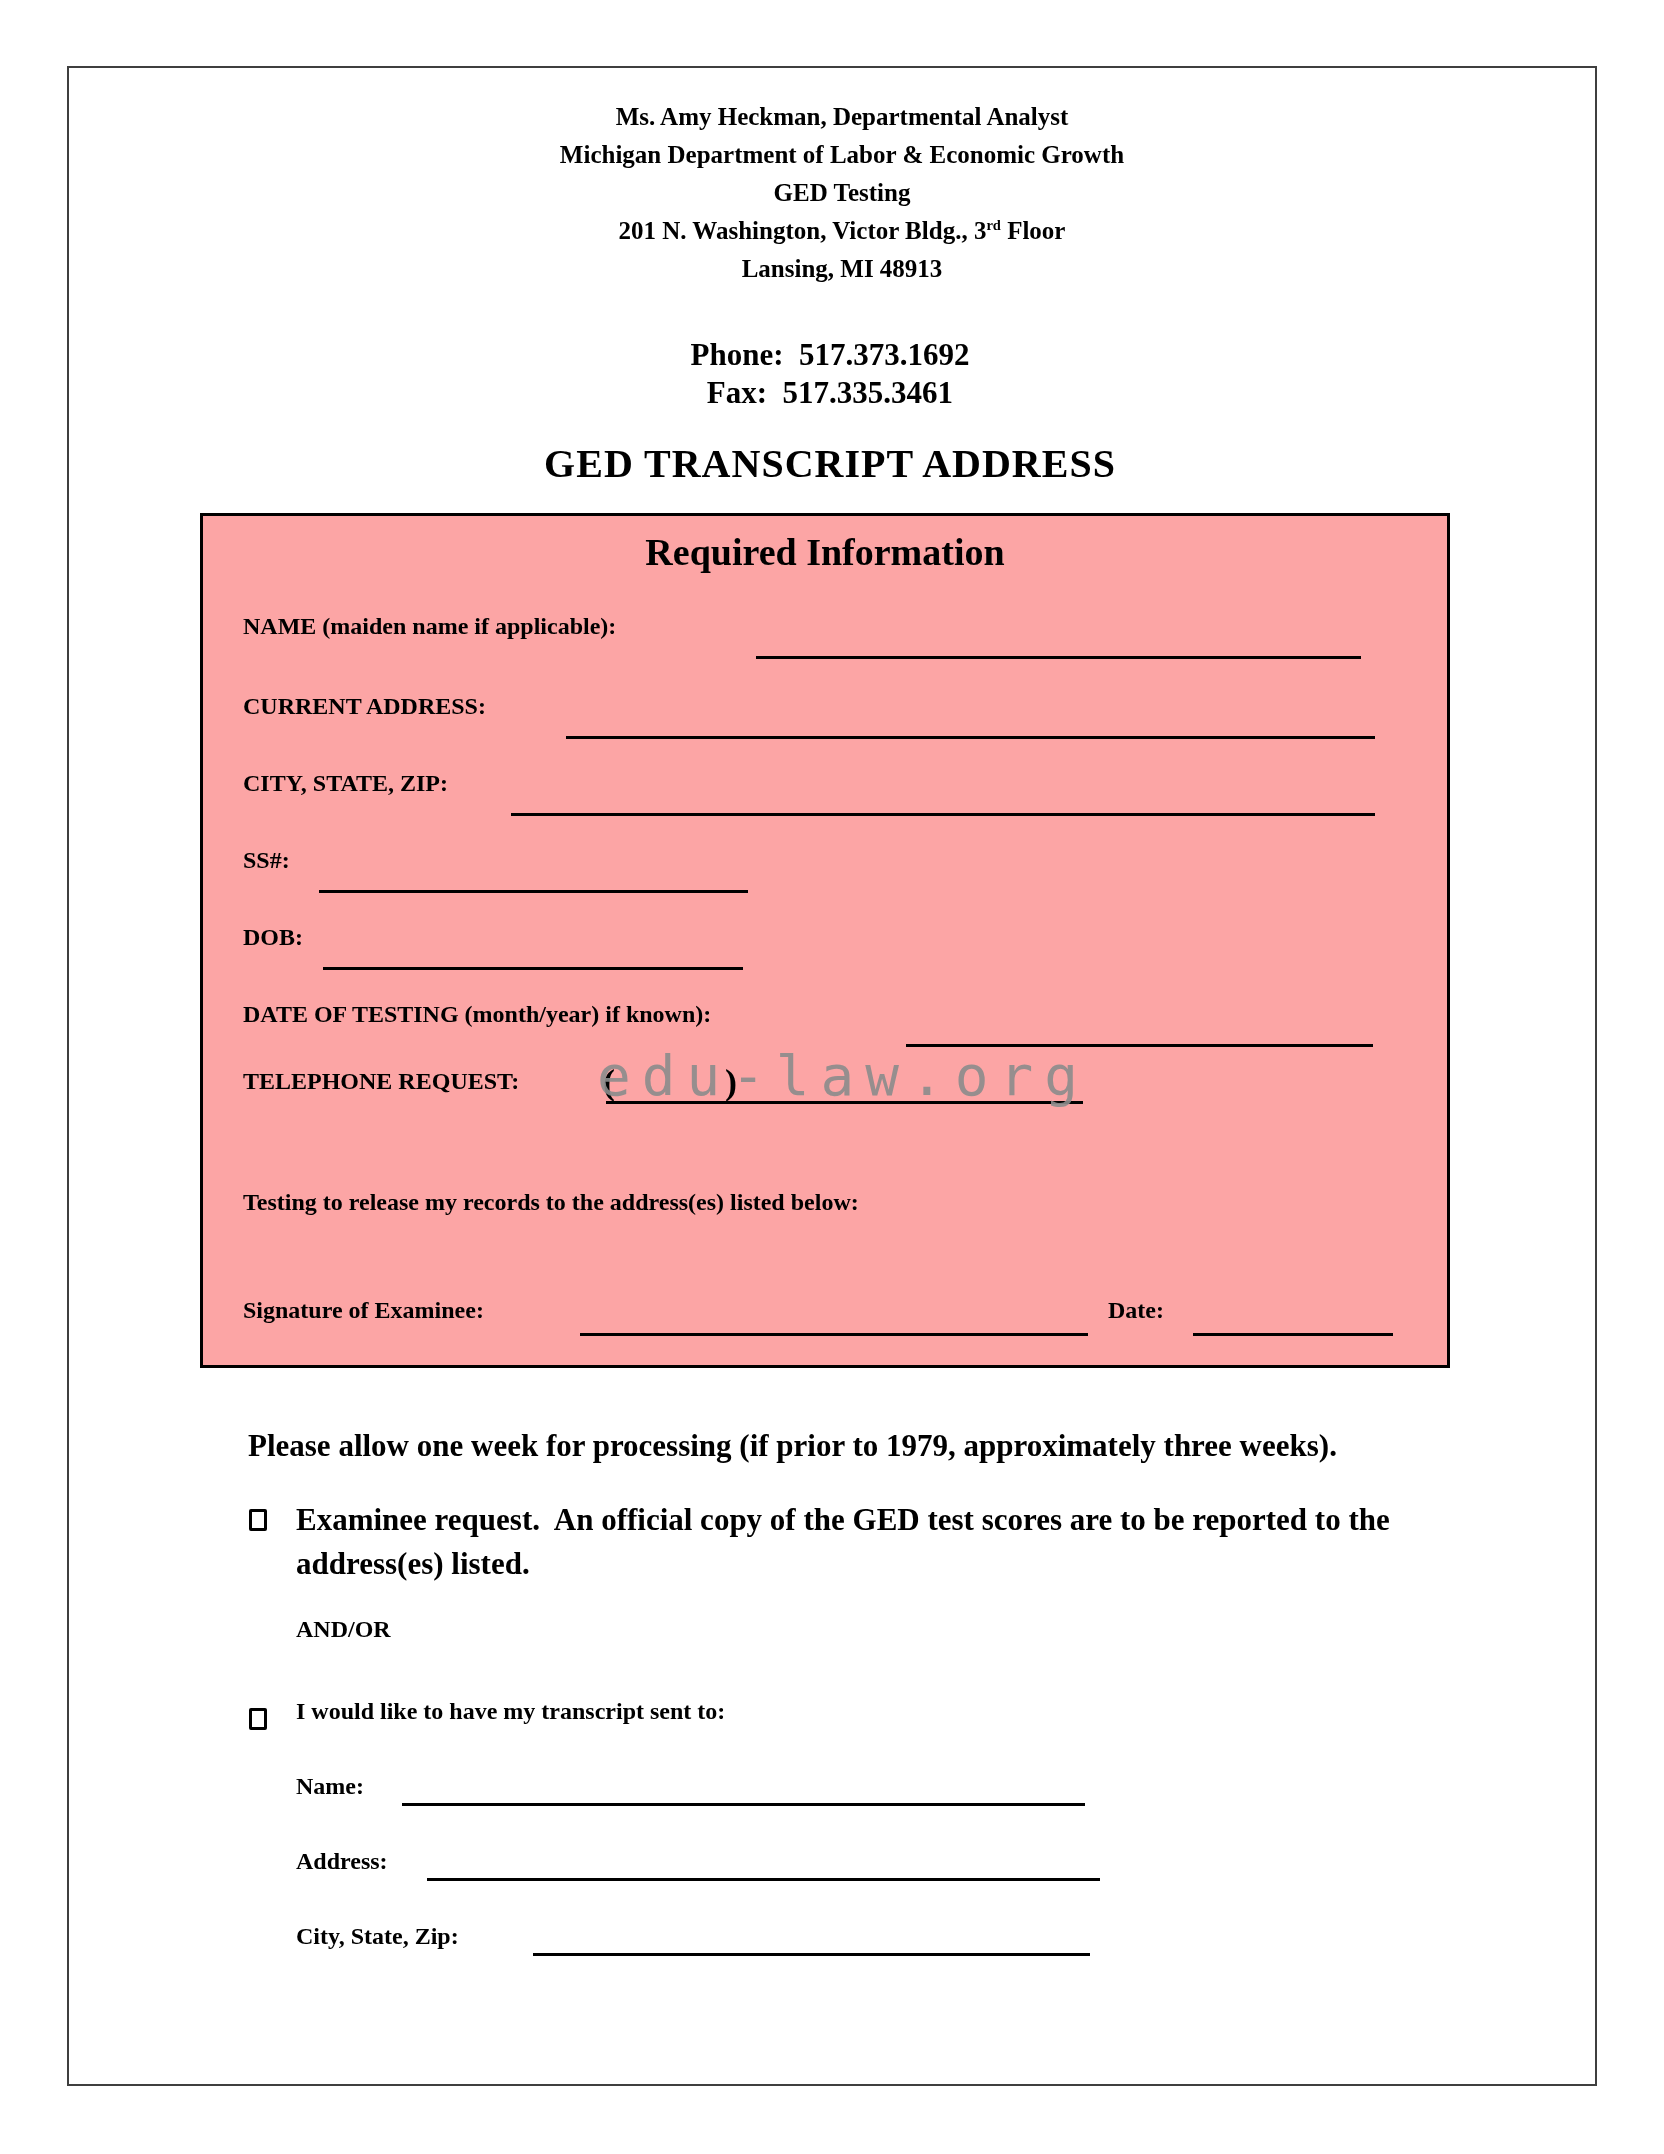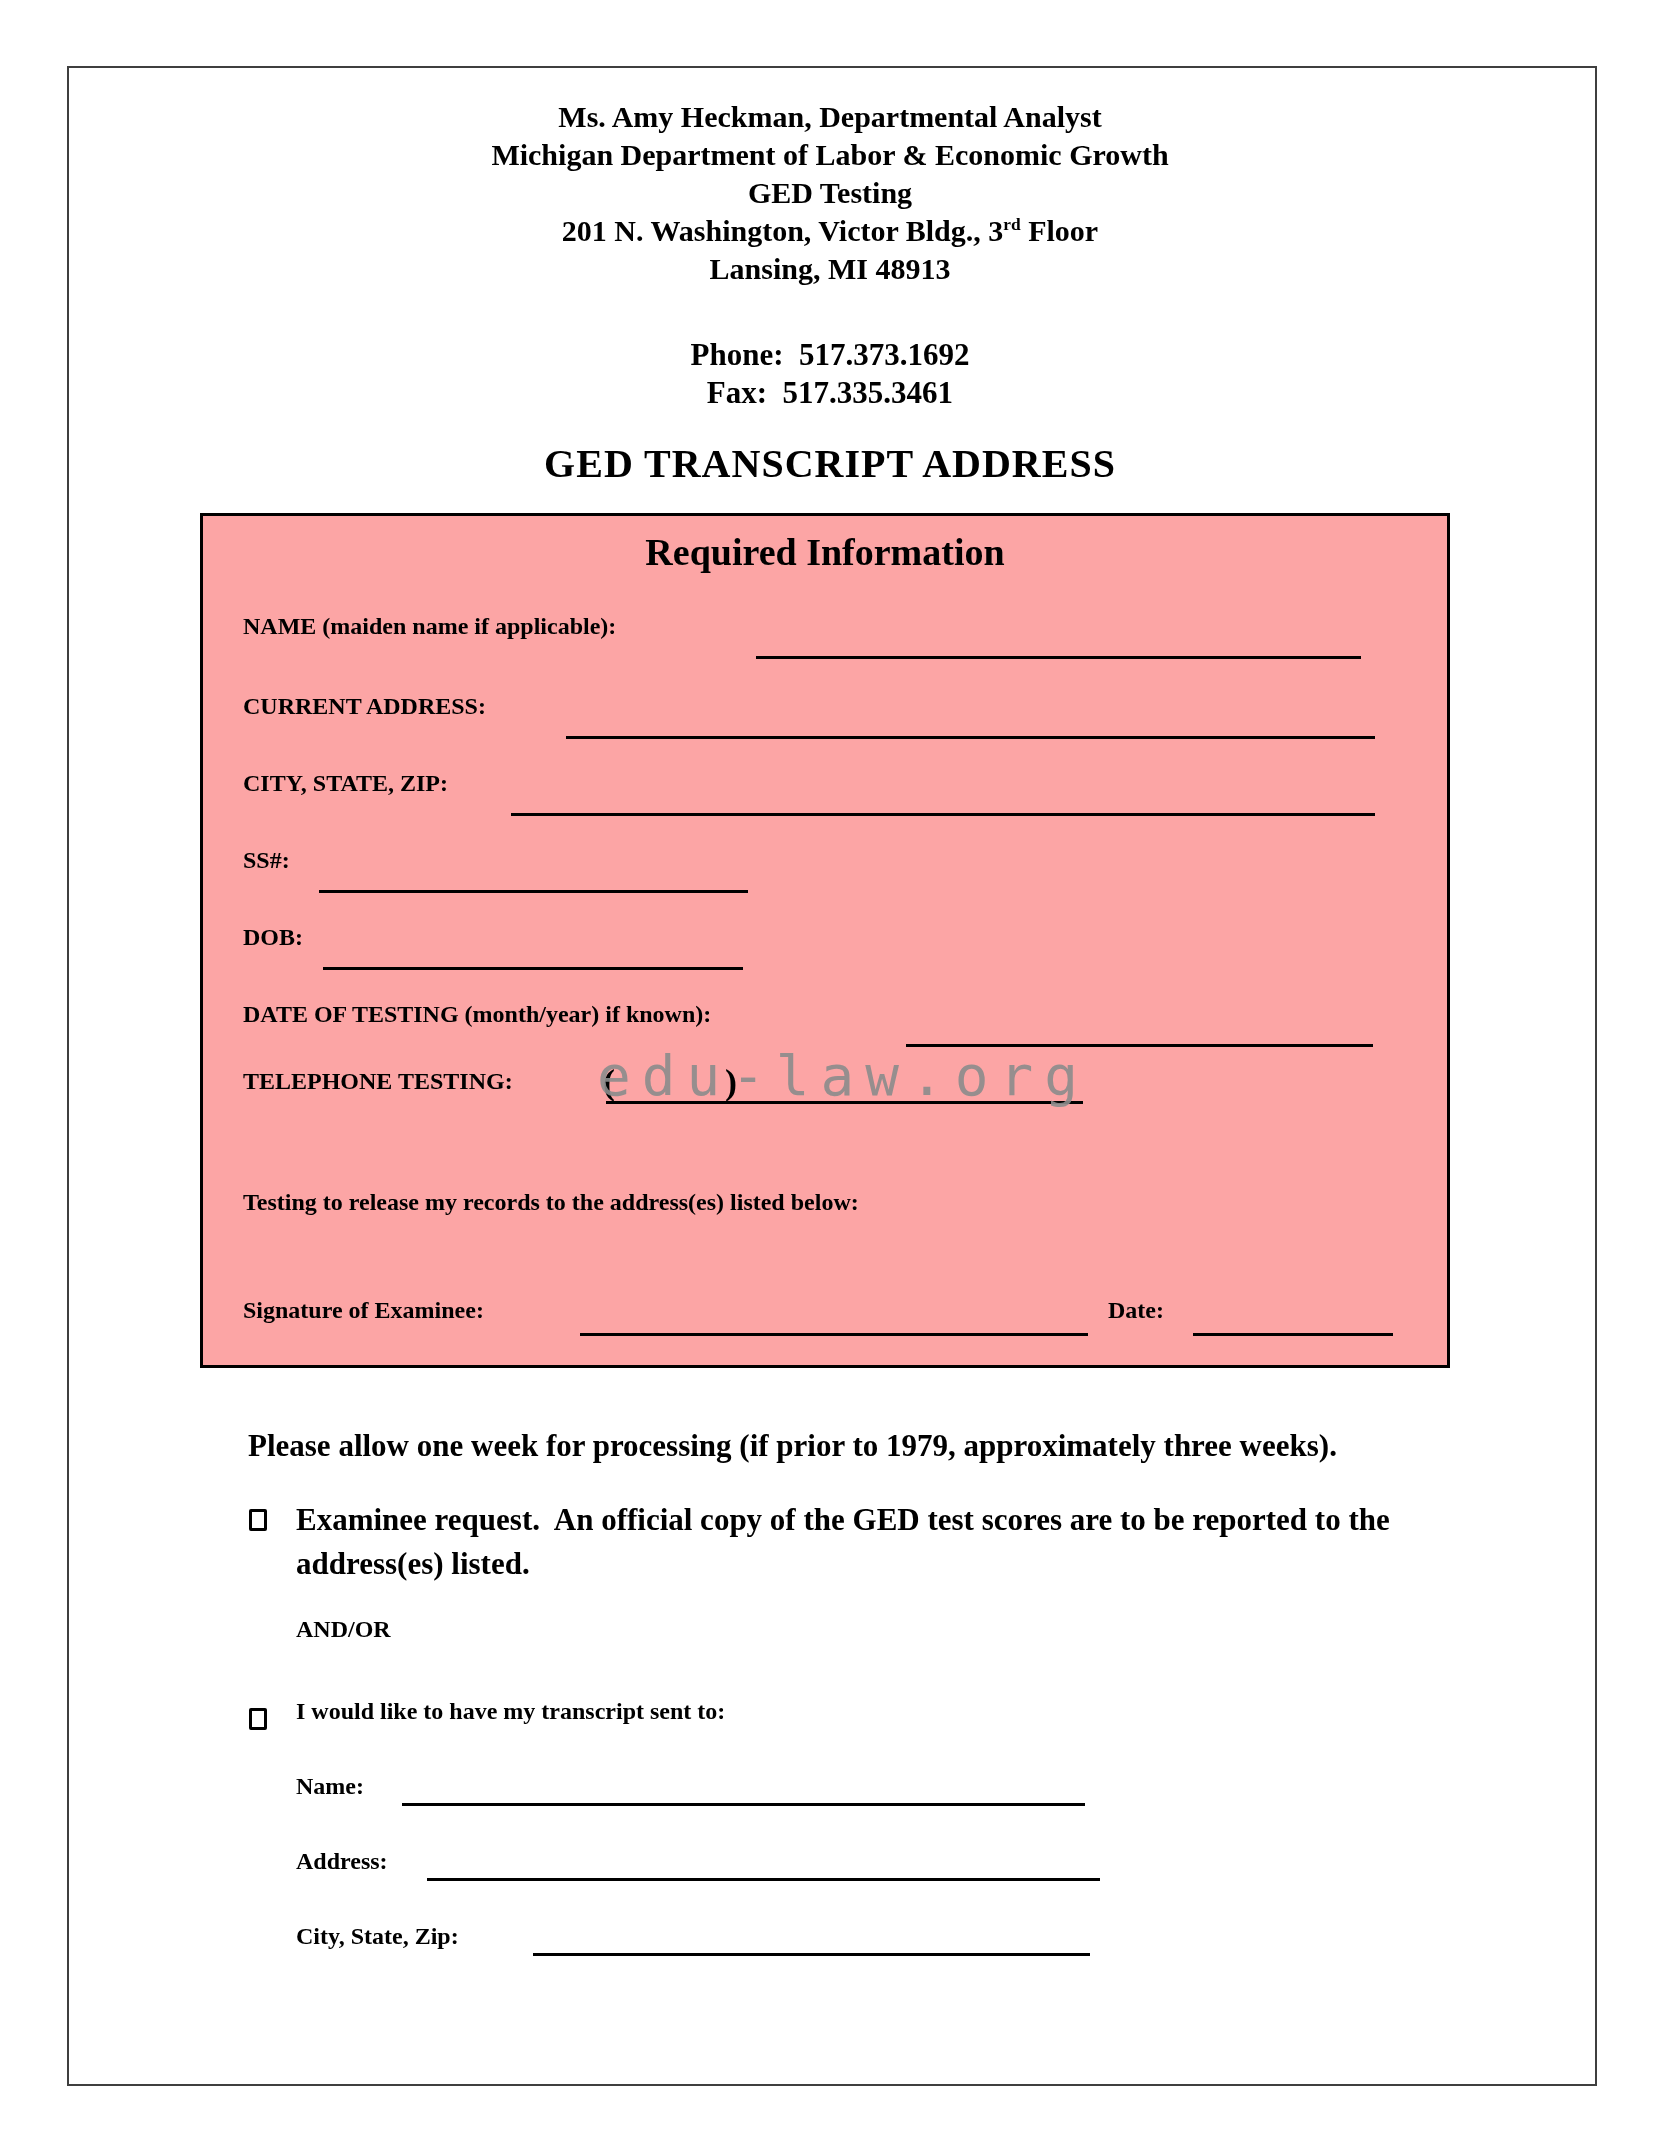--- a/index.html
+++ b/index.html
@@ -7,21 +7,21 @@
     position:relative;width:1664px;height:2154px;background:#ffffff;
     font-family:"Liberation Serif",serif;font-weight:bold;color:#000;
     overflow:hidden;
   }
   .abs{position:absolute;}
   .center{text-align:center;}
   .page-border{
     position:absolute;left:67px;top:66px;width:1526px;height:2016px;
     border:2px solid #3f3f3f;background:transparent;
   }
-  .hdr{font-size:30px;line-height:38px;}
+  .hdr{font-size:25px;line-height:38px;margin-left:12px;}
   .contact{font-size:31px;line-height:38px;}
   .title{font-size:40px;letter-spacing:1px;}
   .req-box{
     position:absolute;left:200px;top:513px;width:1244px;height:849px;
     border:3px solid #000;background:#fca5a5;
   }
   .box-heading{position:absolute;left:0;top:14px;width:100%;text-align:center;font-size:38px;}
   .lbl{position:absolute;font-size:24px;line-height:1.15;white-space:nowrap;}
   .body-txt{position:absolute;font-size:31px;line-height:44px;white-space:nowrap;}
   .uline{position:absolute;height:3px;background:#000;}
@@ -74,21 +74,21 @@
 
     <div class="lbl" style="left:40px;top:331px;">SS#:</div>
     <div class="uline" style="left:116px;top:374px;width:429px;"></div>
 
     <div class="lbl" style="left:40px;top:408px;">DOB:</div>
     <div class="uline" style="left:120px;top:451px;width:420px;"></div>
 
     <div class="lbl" style="left:40px;top:485px;">DATE OF TESTING (month/year) if known):</div>
     <div class="uline" style="left:703px;top:528px;width:467px;"></div>
 
-    <div class="lbl" style="left:40px;top:552px;">TELEPHONE TESTING:</div>
+    <div class="lbl" style="left:40px;top:552px;">TELEPHONE REQUEST:</div>
     <div class="paren" style="left:400px;top:548px;">(</div>
     <div class="paren" style="left:522px;top:548px;">)</div>
     <div class="uline" style="left:403px;top:585px;width:477px;"></div>
 
     <div class="lbl" style="left:40px;top:673px;">Testing to release my records to the address(es) listed below:</div>
 
     <div class="lbl" style="left:40px;top:781px;">Signature of Examinee:</div>
     <div class="uline" style="left:377px;top:817px;width:508px;"></div>
     <div class="lbl" style="left:905px;top:781px;">Date:</div>
     <div class="uline" style="left:990px;top:817px;width:200px;"></div>

